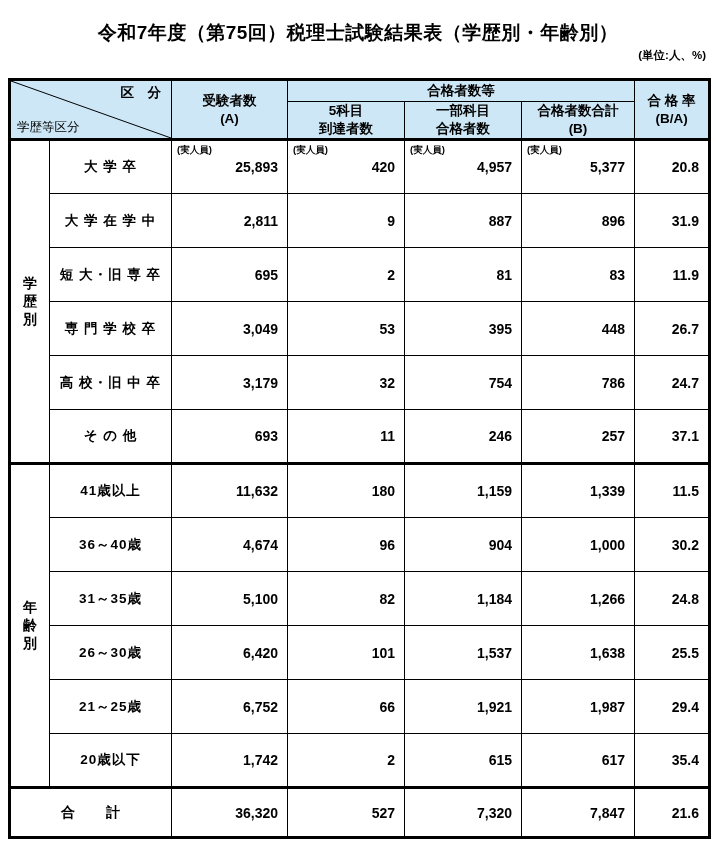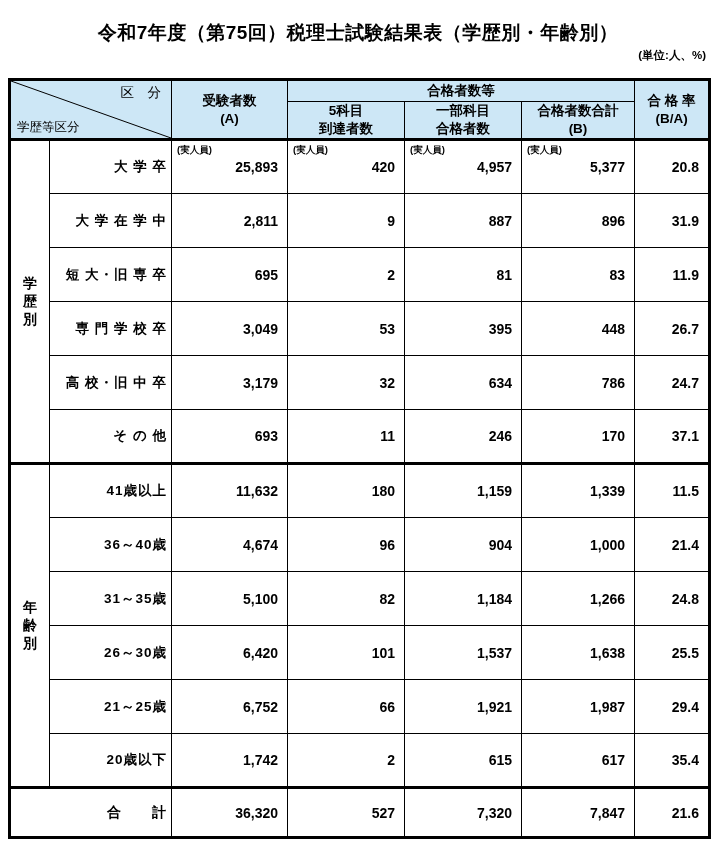--- a/index.html
+++ b/index.html
@@ -51,40 +51,40 @@
   .bL3 { border-left-width: 3px; }
   tr.tTop td, tr.tTop th { border-top-width: 3px; }
   
   th.corner { position: relative; padding: 0; }
   .corner svg.diag {
     position: absolute; left: 0; top: 0;
     width: 100%; height: 100%; display: block;
   }
   .corner .corner-tr {
     position: absolute; top: 3px; right: 10px;
-    font-size: 13.5px; font-weight: normal; margin-left: 32px;
+    font-size: 13.5px; font-weight: bold; margin-left: 32px;
   }
   .corner .corner-bl {
     position: absolute; bottom: 3px; left: 6px;
     font-size: 12.5px; font-weight: normal;
   }
   
   td.sec {
     text-align: center;
     font-size: 14px;
     padding: 28px 0;
   }
   td.sec .secwrap {
     height: 100%;
     display: flex; flex-direction: column;
     justify-content: space-between; align-items: center;
   }
   
   td.lbl {
-    text-align: right;
+    text-align: center;
     font-size: 13.5px;
     letter-spacing: 1px;
     padding: 0 4px;
     white-space: nowrap;
   }
   
   td.num {
     position: relative;
     text-align: right;
     padding-right: 9px;
@@ -187,30 +187,30 @@
       <td class="num bL2">3,049</td>
       <td class="num bL3">53</td>
       <td class="num">395</td>
       <td class="num">448</td>
       <td class="num bL3">26.7</td>
     </tr>
     <tr>
       <td class="lbl">高 校・旧 中 卒</td>
       <td class="num bL2">3,179</td>
       <td class="num bL3">32</td>
-      <td class="num">634</td>
+      <td class="num">754</td>
       <td class="num">786</td>
       <td class="num bL3">24.7</td>
     </tr>
     <tr>
       <td class="lbl">そ の 他</td>
       <td class="num bL2">693</td>
       <td class="num bL3">11</td>
       <td class="num">246</td>
-      <td class="num">170</td>
+      <td class="num">257</td>
       <td class="num bL3">37.1</td>
     </tr>
 
     <tr class="tTop">
       <td class="sec" rowspan="6">
         <div class="secwrap">
           <span>年</span>
           <span>齢</span>
           <span>別</span>
         </div>
@@ -221,21 +221,21 @@
       <td class="num">1,159</td>
       <td class="num">1,339</td>
       <td class="num bL3">11.5</td>
     </tr>
     <tr>
       <td class="lbl">36～40歳</td>
       <td class="num bL2">4,674</td>
       <td class="num bL3">96</td>
       <td class="num">904</td>
       <td class="num">1,000</td>
-      <td class="num bL3">21.4</td>
+      <td class="num bL3">30.2</td>
     </tr>
     <tr>
       <td class="lbl">31～35歳</td>
       <td class="num bL2">5,100</td>
       <td class="num bL3">82</td>
       <td class="num">1,184</td>
       <td class="num">1,266</td>
       <td class="num bL3">24.8</td>
     </tr>
     <tr>

